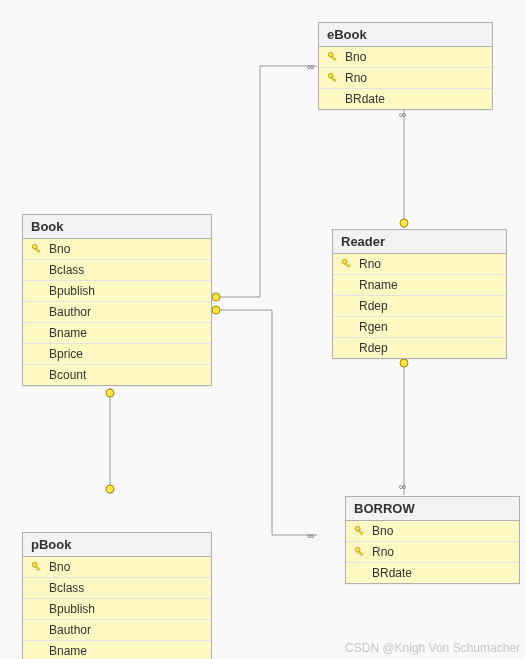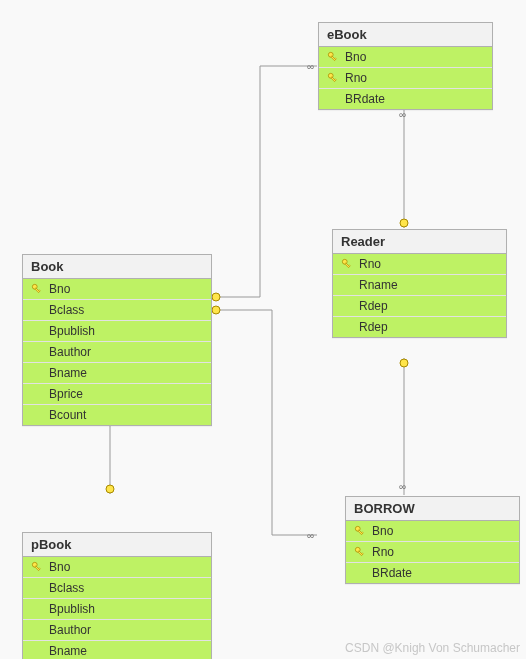--- a/index.html
+++ b/index.html
@@ -13,21 +13,21 @@
     color: #333;
     overflow: hidden;
   }
   .canvas {
     position: relative;
     width: 526px;
     height: 659px;
   }
   .entity {
     position: absolute;
-    background: #bef264;
+    background: #fef9c3;
     border: 1px solid #b0b0b0;
     box-shadow: 0 1px 1px rgba(0,0,0,0.04);
   }
   .entity-title {
     font-weight: bold;
     font-size: 13px;
     padding: 4px 8px;
     background: #f2f2f2;
     border-bottom: 1px solid #b0b0b0;
   }
@@ -133,21 +133,21 @@
           </span>
           <span class="col-name">Rno</span>
         </div>
         <div class="row">
           <span class="key-cell"></span>
           <span class="col-name">BRdate</span>
         </div>
       </div>
   </div>
 
-  <div class="entity" style="left:22px; top:214px; width:188px;margin-top:40px;">
+  <div class="entity" style="left:22px; top:214px; width:188px;">
     <div class="entity-title">Book</div>
     <div>
         <div class="row">
           <span class="key-cell key-icon" title="primary-key">
             <svg width="12" height="12" viewBox="0 0 16 16">
               <circle cx="5" cy="5" r="3.2" fill="#ffe54a" stroke="#a88a00" stroke-width="1"></circle>
               <rect x="6.5" y="6.5" width="7" height="2" fill="#ffe54a" stroke="#a88a00" stroke-width="0.8" transform="rotate(45 6.5 6.5)"></rect>
               <rect x="11" y="9" width="2" height="1.5" fill="#ffe54a" stroke="#a88a00" stroke-width="0.6" transform="rotate(45 11 9)"></rect>
             </svg>
           </span>
@@ -196,20 +196,24 @@
         <div class="row">
           <span class="key-cell"></span>
           <span class="col-name">Rname</span>
         </div>
         <div class="row">
           <span class="key-cell"></span>
           <span class="col-name">Rdep</span>
         </div>
         <div class="row">
           <span class="key-cell"></span>
+          <span class="col-name">Rgen</span>
+        </div>
+        <div class="row">
+          <span class="key-cell"></span>
           <span class="col-name">Rdep</span>
         </div>
       </div>
   </div>
 
   <div class="entity" style="left:318px; top:496px; width:173px;margin-left:27px;">
     <div class="entity-title">BORROW</div>
     <div>
         <div class="row">
           <span class="key-cell key-icon" title="primary-key">

